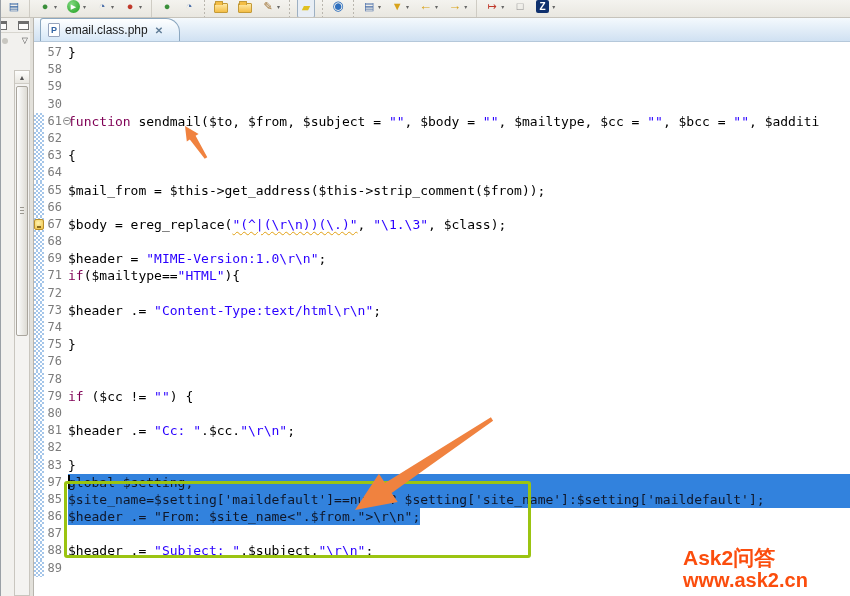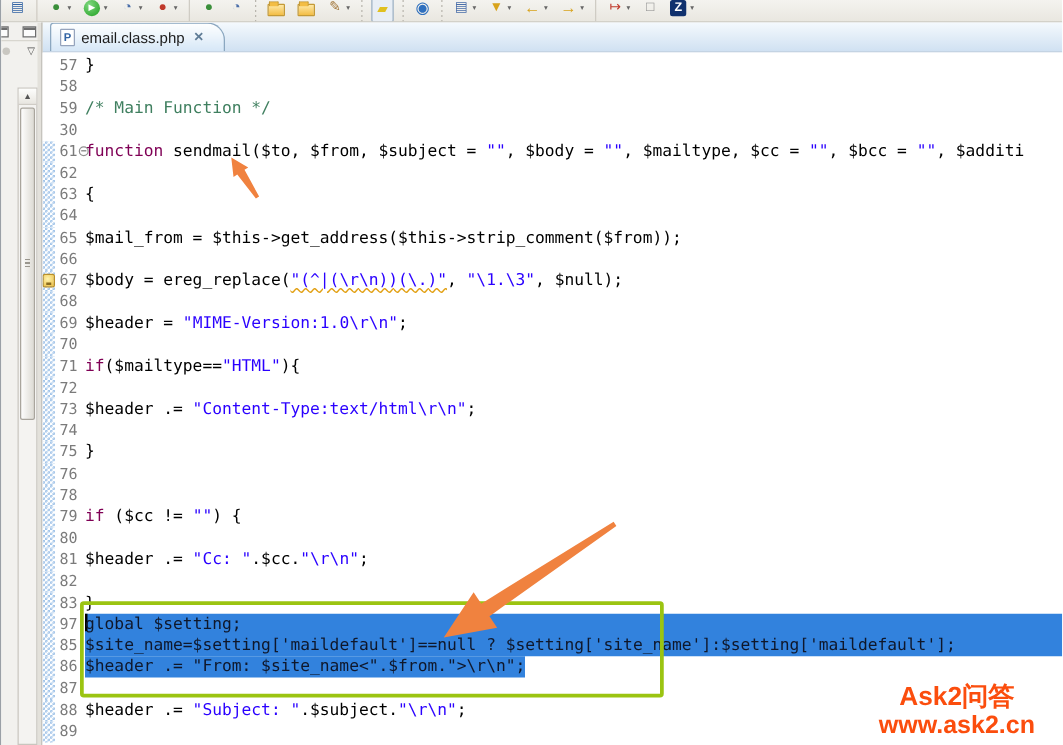--- a/index.html
+++ b/index.html
@@ -97,21 +97,21 @@
   .seg.d{color:#000}
   .seg.sw{color:var(--str);text-decoration:underline wavy var(--warn);
     text-decoration-thickness:1px;text-underline-offset:2px}
   .caret{display:inline-block;width:2px;height:14px;background:#000;
     vertical-align:-2px;margin-right:-2px}
 
   
   .green-box{position:absolute;left:30px;top:439px;width:467px;height:77px;
     border:3px solid var(--box);border-radius:3px;pointer-events:none;z-index:5}
   .arrows{position:absolute;inset:0;pointer-events:none;z-index:6}
-  .watermark{position:absolute;right:2px;top:504px;width:165px;text-align:center;
+  .watermark{position:absolute;right:2px;top:504px;width:165px;text-align:left;
     color:var(--wm);font-weight:bold;z-index:7;line-height:1.1}
   .wm1{font-size:21px}
   .wm2{font-size:20px}
 </style>
 </head>
 <body>
 
 <div class="app">
 
   <div class="toolbar">
@@ -217,32 +217,31 @@
           <span class="phpicon">P</span>
           <span>email.class.php</span>
           <span class="tab-close">✕</span>
         </div>
       </div>
 
       <div class="editor">
         <div class="lines">
             <div class="ln-row"><span class="ann"></span><span class="lnum">57</span><span class="fold"></span><span class="code"><span class="seg d">}</span></span></div>
             <div class="ln-row"><span class="ann"></span><span class="lnum">58</span><span class="fold"></span><span class="code"></span></div>
-            <div class="ln-row"><span class="ann"></span><span class="lnum">59</span><span class="fold"></span><span class="code"><span class="seg c">/* Main Function */</span></span></div>
+            <div class="ln-row"><span class="ann"></span><span class="lnum">59</span><span class="fold"></span></div>
             <div class="ln-row"><span class="ann"></span><span class="lnum">30</span><span class="fold"></span><span class="code"></span></div>
             <div class="ln-row"><span class="ann hatch"></span><span class="lnum">61</span><span class="fold"><span class="foldicon">−</span></span><span class="code"><span class="seg k">function</span><span class="seg d"> sendmail($to, $from, $subject = </span><span class="seg s">""</span><span class="seg d">, $body = </span><span class="seg s">""</span><span class="seg d">, $mailtype, $cc = </span><span class="seg s">""</span><span class="seg d">, $bcc = </span><span class="seg s">""</span><span class="seg d">, $additi</span></span></div>
             <div class="ln-row"><span class="ann hatch"></span><span class="lnum">62</span><span class="fold"></span><span class="code"></span></div>
             <div class="ln-row"><span class="ann hatch"></span><span class="lnum">63</span><span class="fold"></span><span class="code"><span class="seg d">{</span></span></div>
             <div class="ln-row"><span class="ann hatch"></span><span class="lnum">64</span><span class="fold"></span><span class="code"></span></div>
             <div class="ln-row"><span class="ann hatch"></span><span class="lnum">65</span><span class="fold"></span><span class="code"><span class="seg d">$mail_from = $this-&gt;get_address($this-&gt;strip_comment($from));</span></span></div>
             <div class="ln-row"><span class="ann hatch"></span><span class="lnum">66</span><span class="fold"></span><span class="code"></span></div>
-            <div class="ln-row"><span class="ann hatch"><span class="warnicon"></span></span><span class="lnum">67</span><span class="fold"></span><span class="code"><span class="seg d">$body = ereg_replace(</span><span class="seg sw">"(^|(\r\n))(\.)"</span><span class="seg d">, </span><span class="seg s">"\1.\3"</span><span class="seg d">, $null);</span></span></div>
+            <div class="ln-row"><span class="ann hatch"><span class="warnicon"></span></span><span class="lnum">67</span><span class="fold"></span><span class="code"><span class="seg d">$body = ereg_replace(</span><span class="seg sw">"(^|(\r\n))(\.)"</span><span class="seg d">, </span><span class="seg s">"\1.\3"</span><span class="seg d">, $class);</span></span></div>
             <div class="ln-row"><span class="ann hatch"></span><span class="lnum">68</span><span class="fold"></span><span class="code"></span></div>
             <div class="ln-row"><span class="ann hatch"></span><span class="lnum">69</span><span class="fold"></span><span class="code"><span class="seg d">$header = </span><span class="seg s">"MIME-Version:1.0\r\n"</span><span class="seg d">;</span></span></div>
-            <div class="ln-row"><span class="ann hatch"></span><span class="lnum">70</span><span class="fold"></span><span class="code"></span></div>
             <div class="ln-row"><span class="ann hatch"></span><span class="lnum">71</span><span class="fold"></span><span class="code"><span class="seg k">if</span><span class="seg d">($mailtype==</span><span class="seg s">"HTML"</span><span class="seg d">){</span></span></div>
             <div class="ln-row"><span class="ann hatch"></span><span class="lnum">72</span><span class="fold"></span><span class="code"></span></div>
             <div class="ln-row"><span class="ann hatch"></span><span class="lnum">73</span><span class="fold"></span><span class="code"><span class="seg d">$header .= </span><span class="seg s">"Content-Type:text/html\r\n"</span><span class="seg d">;</span></span></div>
             <div class="ln-row"><span class="ann hatch"></span><span class="lnum">74</span><span class="fold"></span><span class="code"></span></div>
             <div class="ln-row"><span class="ann hatch"></span><span class="lnum">75</span><span class="fold"></span><span class="code"><span class="seg d">}</span></span></div>
             <div class="ln-row"><span class="ann hatch"></span><span class="lnum">76</span><span class="fold"></span><span class="code"></span></div>
             <div class="ln-row"><span class="ann hatch"></span><span class="lnum">78</span><span class="fold"></span><span class="code"></span></div>
             <div class="ln-row"><span class="ann hatch"></span><span class="lnum">79</span><span class="fold"></span><span class="code"><span class="seg k">if</span><span class="seg d"> ($cc != </span><span class="seg s">""</span><span class="seg d">) {</span></span></div>
             <div class="ln-row"><span class="ann hatch"></span><span class="lnum">80</span><span class="fold"></span><span class="code"></span></div>
             <div class="ln-row"><span class="ann hatch"></span><span class="lnum">81</span><span class="fold"></span><span class="code"><span class="seg d">$header .= </span><span class="seg s">"Cc: "</span><span class="seg d">.$cc.</span><span class="seg s">"\r\n"</span><span class="seg d">;</span></span></div>

